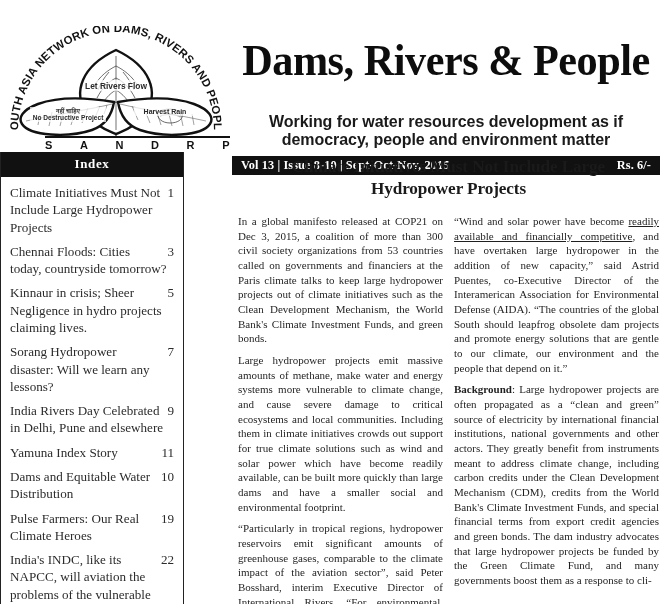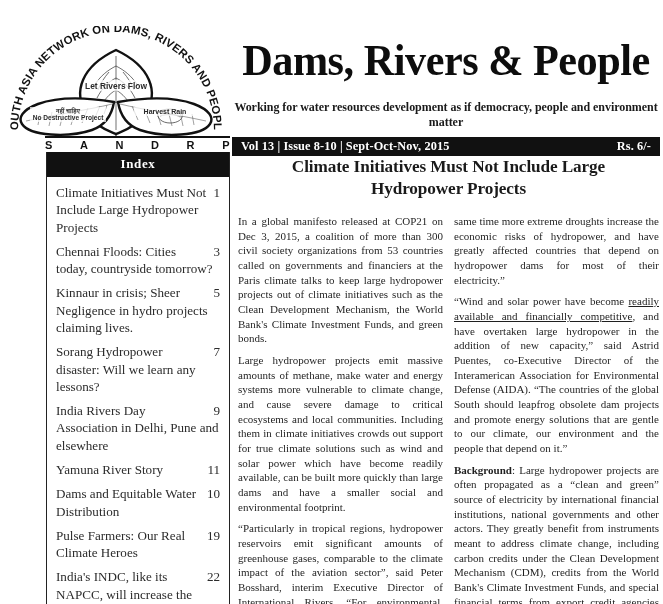--- a/index.html
+++ b/index.html
@@ -75,25 +75,25 @@
     font-size: 44px;
     line-height: 1.0;
     letter-spacing: -0.5px;
     text-align: center;
     color: #0d0d0d;
     margin: 36px 0 0 0;
     transform: scaleX(0.96);
   }
   .tagline {
     text-align: center;
-    font-family: Liberation Serif, serif;
-    font-weight: bold;
-    font-size: 12px;
+    font-family: Liberation Sans, sans-serif;
+    font-weight: bold;
+    font-size: 16px;
     letter-spacing: -0.05px;
-    margin-top: 17px;
+    margin-top: 30px;
     color: #1a1a1a;
   }
   .issuebar {
     margin-top: 7px;
     background: #111111;
     color: #ffffff;
     height: 19px;
     display: flex;
     align-items: center;
     justify-content: space-between;
@@ -111,21 +111,20 @@
     display: flex;
     padding: 0;
     height: 452px;
   }
 
   
   .index-col {
     width: 232px;
     flex: 0 0 232px;
     box-sizing: border-box;
-    padding-left: 46px;
     padding-right: 2px;
   }
   .index-box {
     border-left: 1.5px solid #222;
     border-right: 1.5px solid #222;
     border-bottom: 1.5px solid #222;
     box-sizing: border-box;
     width: 184px;
     background: #fff;
   }
@@ -314,56 +313,55 @@
         <div class="index-item">
           <span class="pg">5</span>
           <span class="txt">Kinnaur in crisis; Sheer Negligence in hydro projects claiming lives.</span>
         </div>
         <div class="index-item">
           <span class="pg">7</span>
           <span class="txt">Sorang Hydropower disaster: Will we learn any lessons?</span>
         </div>
         <div class="index-item">
           <span class="pg">9</span>
-          <span class="txt">India Rivers Day Association in Delhi, Pune and elsewhere</span>
+          <span class="txt">India Rivers Day Celebrated in Delhi, Pune and elsewhere</span>
         </div>
         <div class="index-item">
           <span class="pg">11</span>
-          <span class="txt">Yamuna River Story</span>
+          <span class="txt">Yamuna Index Story</span>
         </div>
         <div class="index-item">
           <span class="pg">10</span>
           <span class="txt">Dams and Equitable Water Distribution</span>
         </div>
         <div class="index-item">
           <span class="pg">19</span>
           <span class="txt">Pulse Farmers: Our Real Climate Heroes</span>
         </div>
         <div class="index-item">
           <span class="pg">22</span>
-          <span class="txt">India's INDC, like its NAPCC, will increase the problems of the vulnerable</span>
+          <span class="txt">India's INDC, like its NAPCC, will aviation the problems of the vulnerable</span>
         </div>
 
       </div>
     </div>
   </div>
 
   <div class="article-col">
     <div class="headline">Climate Initiatives Must Not Include Large Hydropower Projects</div>
 
     <div class="cols">
 
       <div class="col">
         <p>In a global manifesto released at COP21 on Dec 3, 2015, a coalition of more than 300 civil society organizations from 53 countries called on governments and financiers at the Paris climate talks to keep large hydropower projects out of climate initiatives such as the Clean Development Mechanism, the World Bank's Climate Investment Funds, and green bonds.</p>
         <p>Large hydropower projects emit massive amounts of methane, make water and energy systems more vulnerable to climate change, and cause severe damage to critical ecosystems and local communities. Including them in climate initiatives crowds out support for true climate solutions such as wind and solar power which have become readily available, can be built more quickly than large dams and have a smaller social and environmental footprint.</p>
         <p>“Particularly in tropical regions, hydropower reservoirs emit significant amounts of greenhouse gases, comparable to the climate impact of the aviation sector”, said Peter Bosshard, interim Executive Director of International Rivers. “For environmental, social and economic reasons, large hydropower projects are a false solution to climate change.”</p>
 
       </div>
 
       <div class="col">
-        <p>same time more extreme droughts increase the economic risks of hydropower, and have greatly affected countries that depend on hydropower dams for most of their electricity.”</p>
         <p><span>“Wind and solar power have become </span><span class="ul">readily available and financially competitive</span><span>, and have overtaken large hydropower in the addition of new capacity,” said Astrid Puentes, co-Executive Director of the Interamerican Association for Environmental Defense (AIDA). “The countries of the global South should leapfrog obsolete dam projects and promote energy solutions that are gentle to our climate, our environment and the people that depend on it.”</span></p>
         <p><b>Background</b><span>: Large hydropower projects are often propagated as a “clean and green” source of electricity by international financial institutions, national governments and other actors. They greatly benefit from instruments meant to address climate change, including carbon credits under the Clean Development Mechanism (CDM), credits from the World Bank's Climate Investment Funds, and special financial terms from export credit agencies and green bonds. The dam industry advocates that large hydropower projects be funded by the Green Climate Fund, and many governments boost them as a response to cli-</span></p>
       </div>
 
     </div>
   </div>
 </div>
 
 </body></html>

